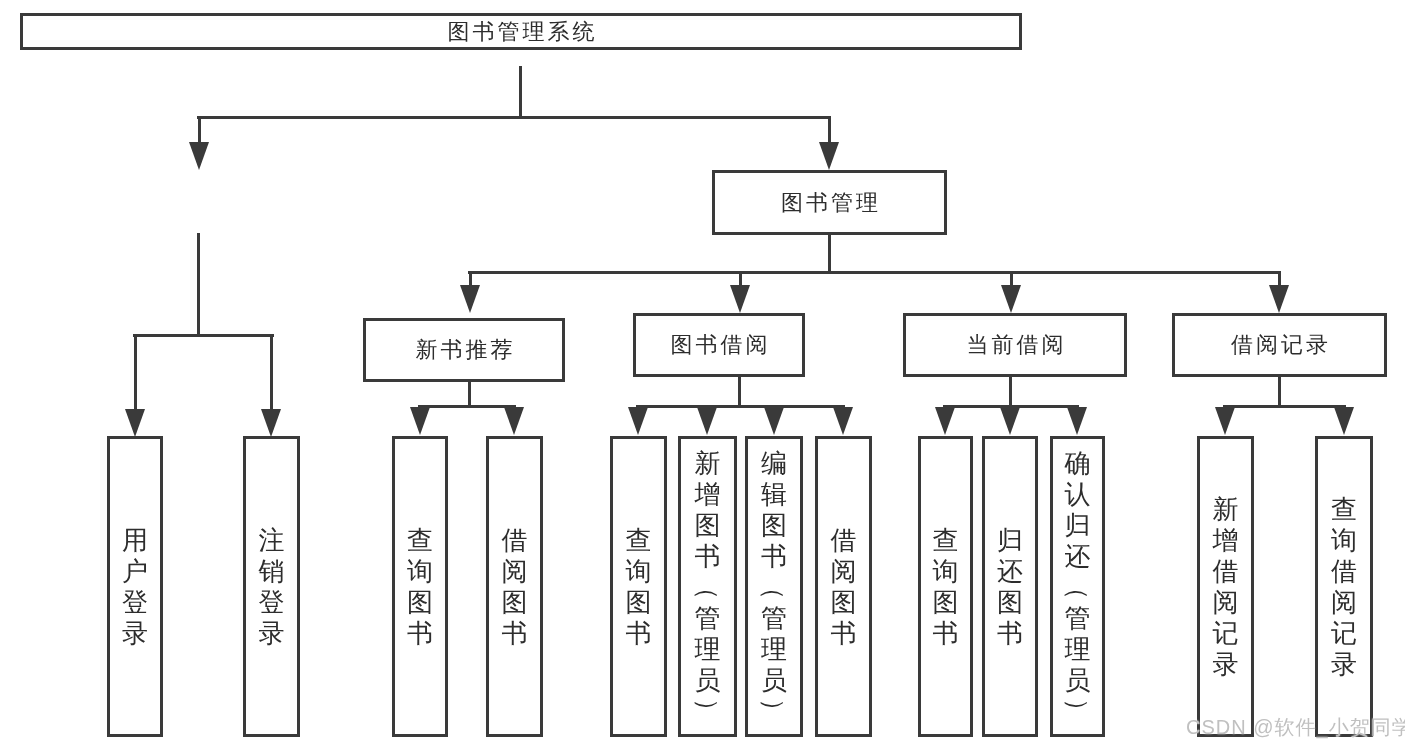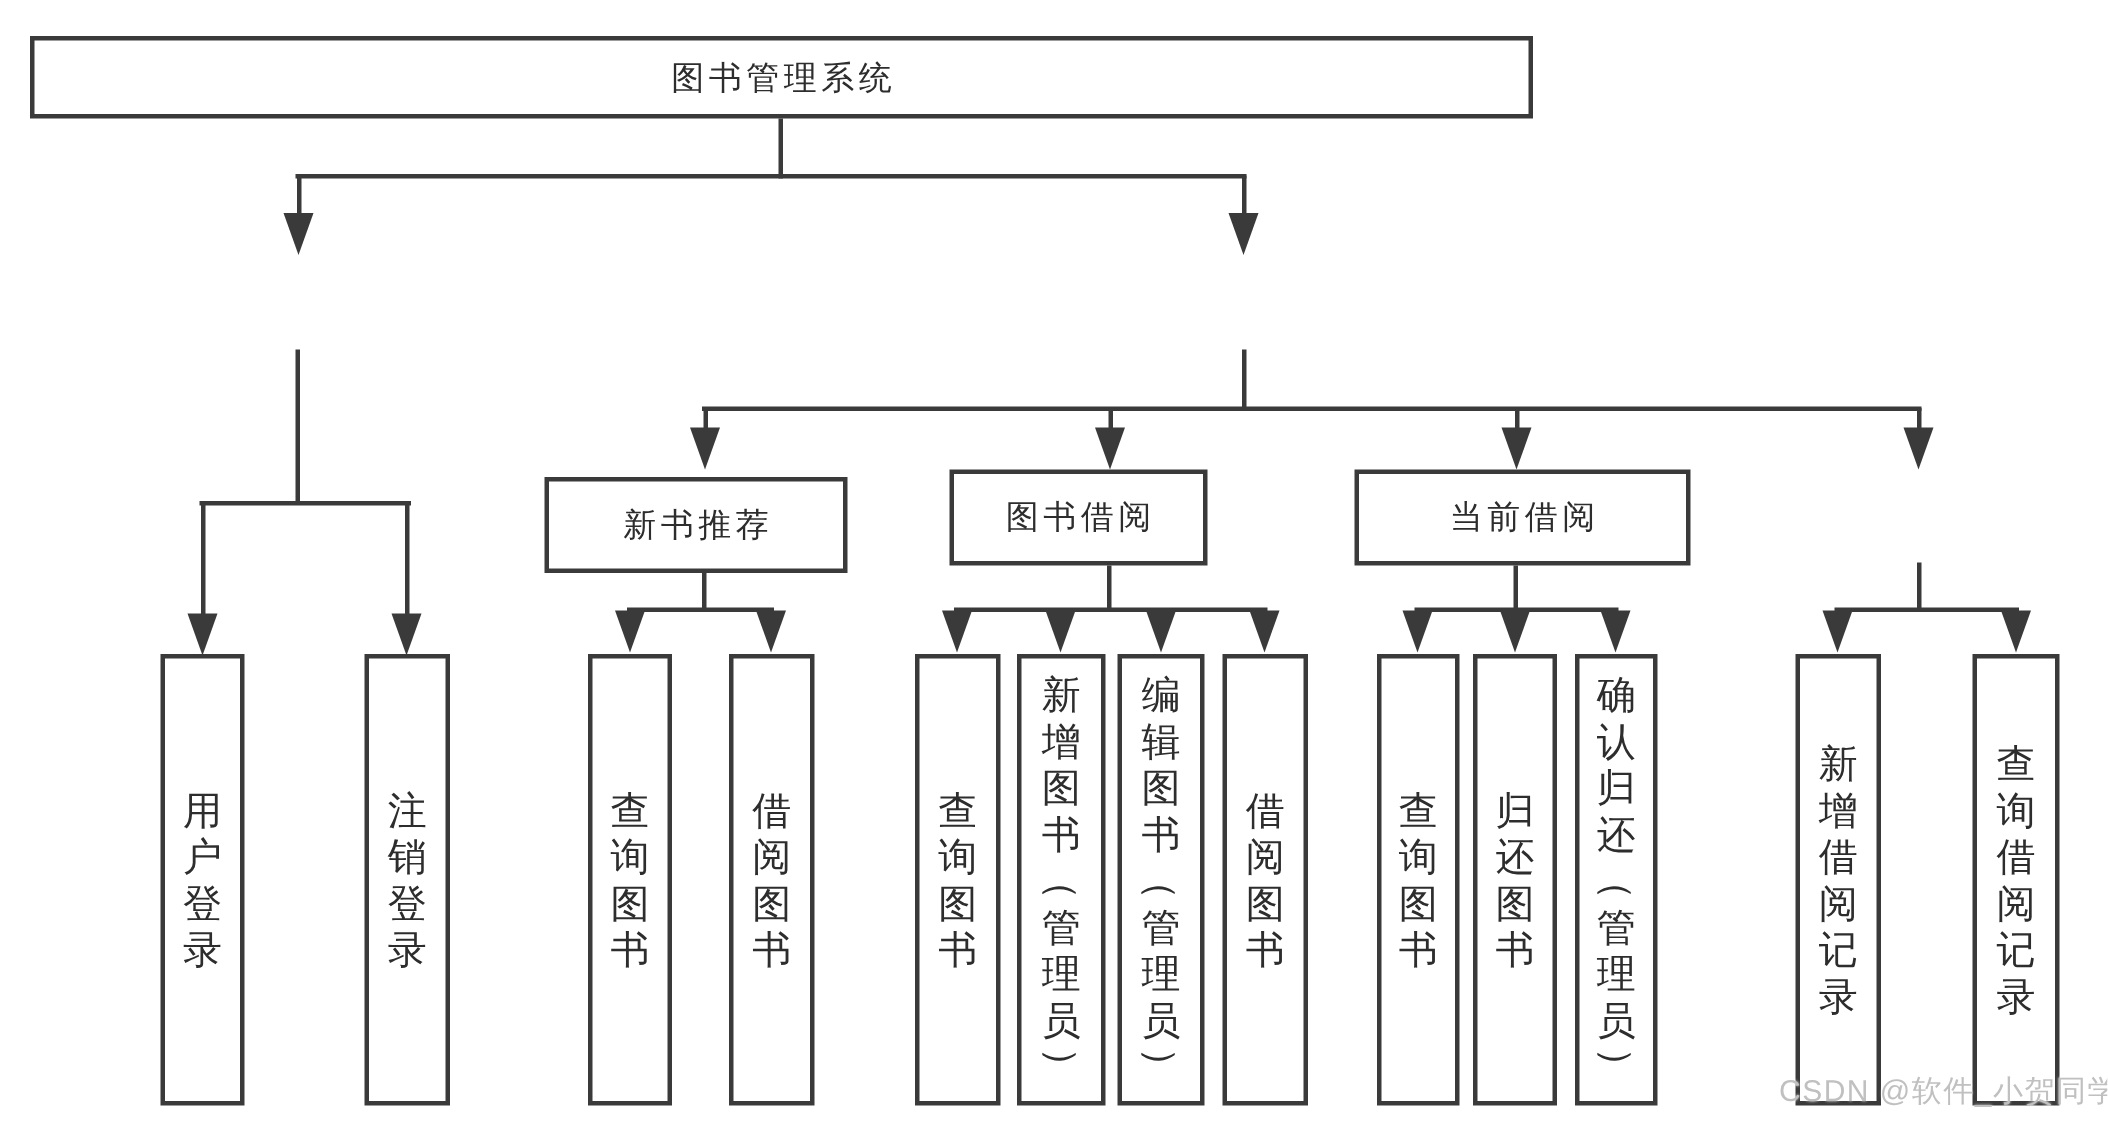--- a/index.html
+++ b/index.html
@@ -67,33 +67,39 @@
     z-index: 6;
     text-shadow: 0 0 2px #ffffff;
     white-space: nowrap;
   }
 </style>
 </head>
 <body>
 
 <div id="canvas">
 
-  <div class="node" style="left:20px;top:24px;width:1002px;height:55px">
+  <div class="node" style="left:20px;top:13px;width:1002px;height:37px">
     <span>图书管理系统</span>
   </div>
 
+  <div class="node" style="left:712px;top:170px;width:235px;height:65px">
+    <span>图书管理</span>
+  </div>
 
   <div class="node" style="left:363px;top:318px;width:202px;height:64px">
     <span>新书推荐</span>
   </div>
   <div class="node" style="left:633px;top:313px;width:172px;height:64px">
     <span>图书借阅</span>
   </div>
   <div class="node" style="left:903px;top:313px;width:224px;height:64px">
     <span>当前借阅</span>
+  </div>
+  <div class="node" style="left:1172px;top:313px;width:215px;height:64px">
+    <span>借阅记录</span>
   </div>
 
   <div class="node leaf" style="left:107px;width:56px">
     <div class="vtext">
         <span>用</span>
         <span>户</span>
         <span>登</span>
         <span>录</span>
       </div>
   </div>

